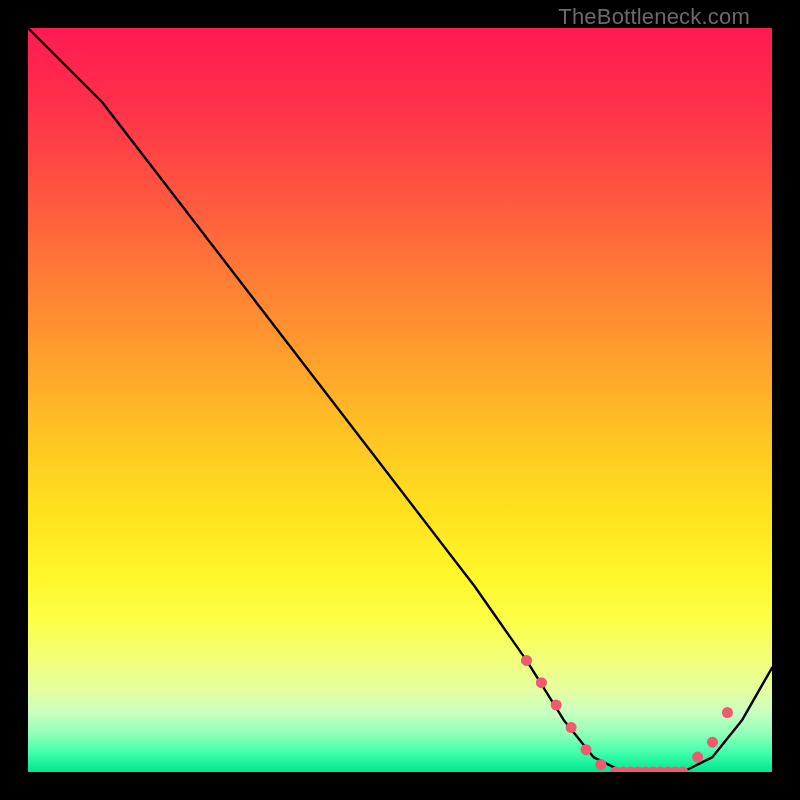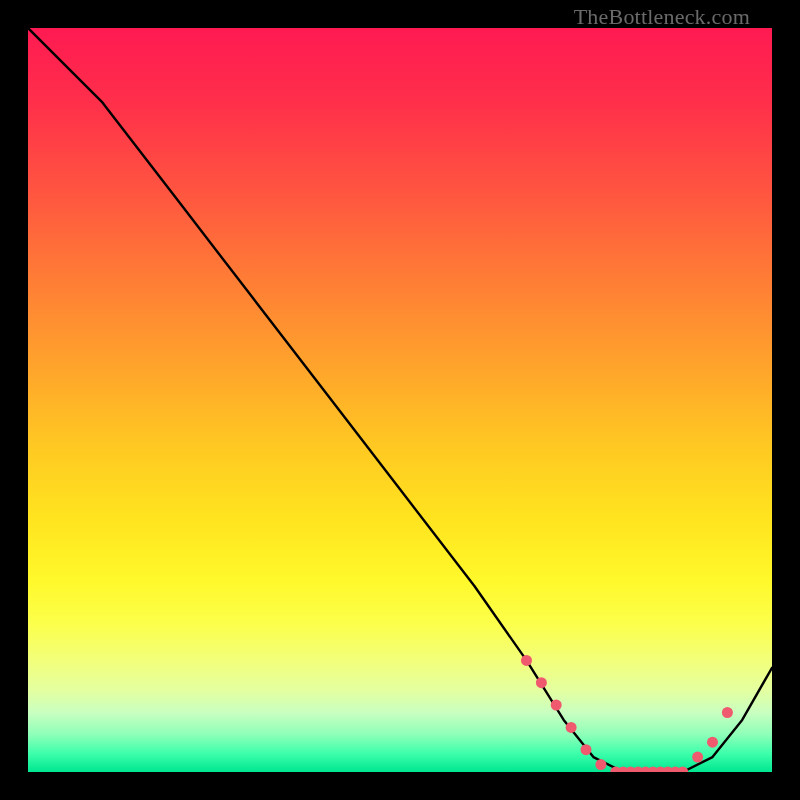--- a/index.html
+++ b/index.html
@@ -9,21 +9,20 @@
     height: 800px;
     background: #000;
     overflow: hidden;
     font-family: Arial, Helvetica, sans-serif;
   }
   .frame {
     position: relative;
     width: 760px;
     height: 800px;
     background: #000;
-    font-family: Liberation Serif, serif;
   }
   .watermark {
     position: absolute;
     top: 4px;
     right: 10px;
     color: #6a6a6a;
     font-size: 22px;
     font-weight: 500;
     letter-spacing: 0.2px;
     z-index: 30;

